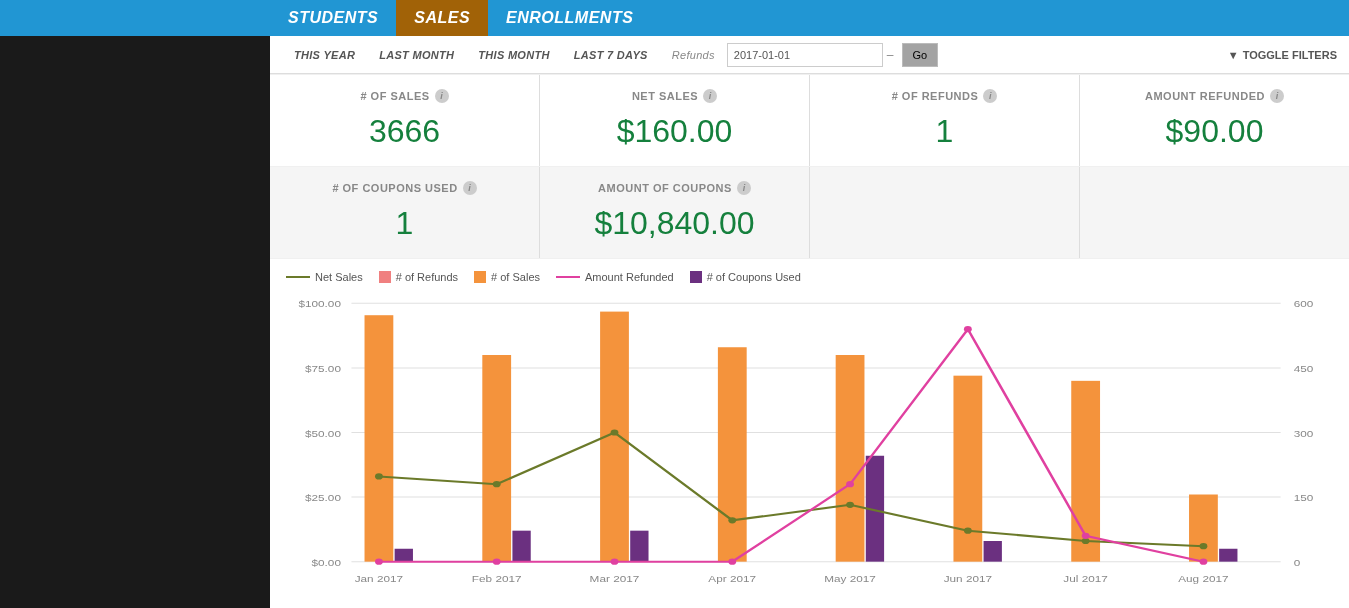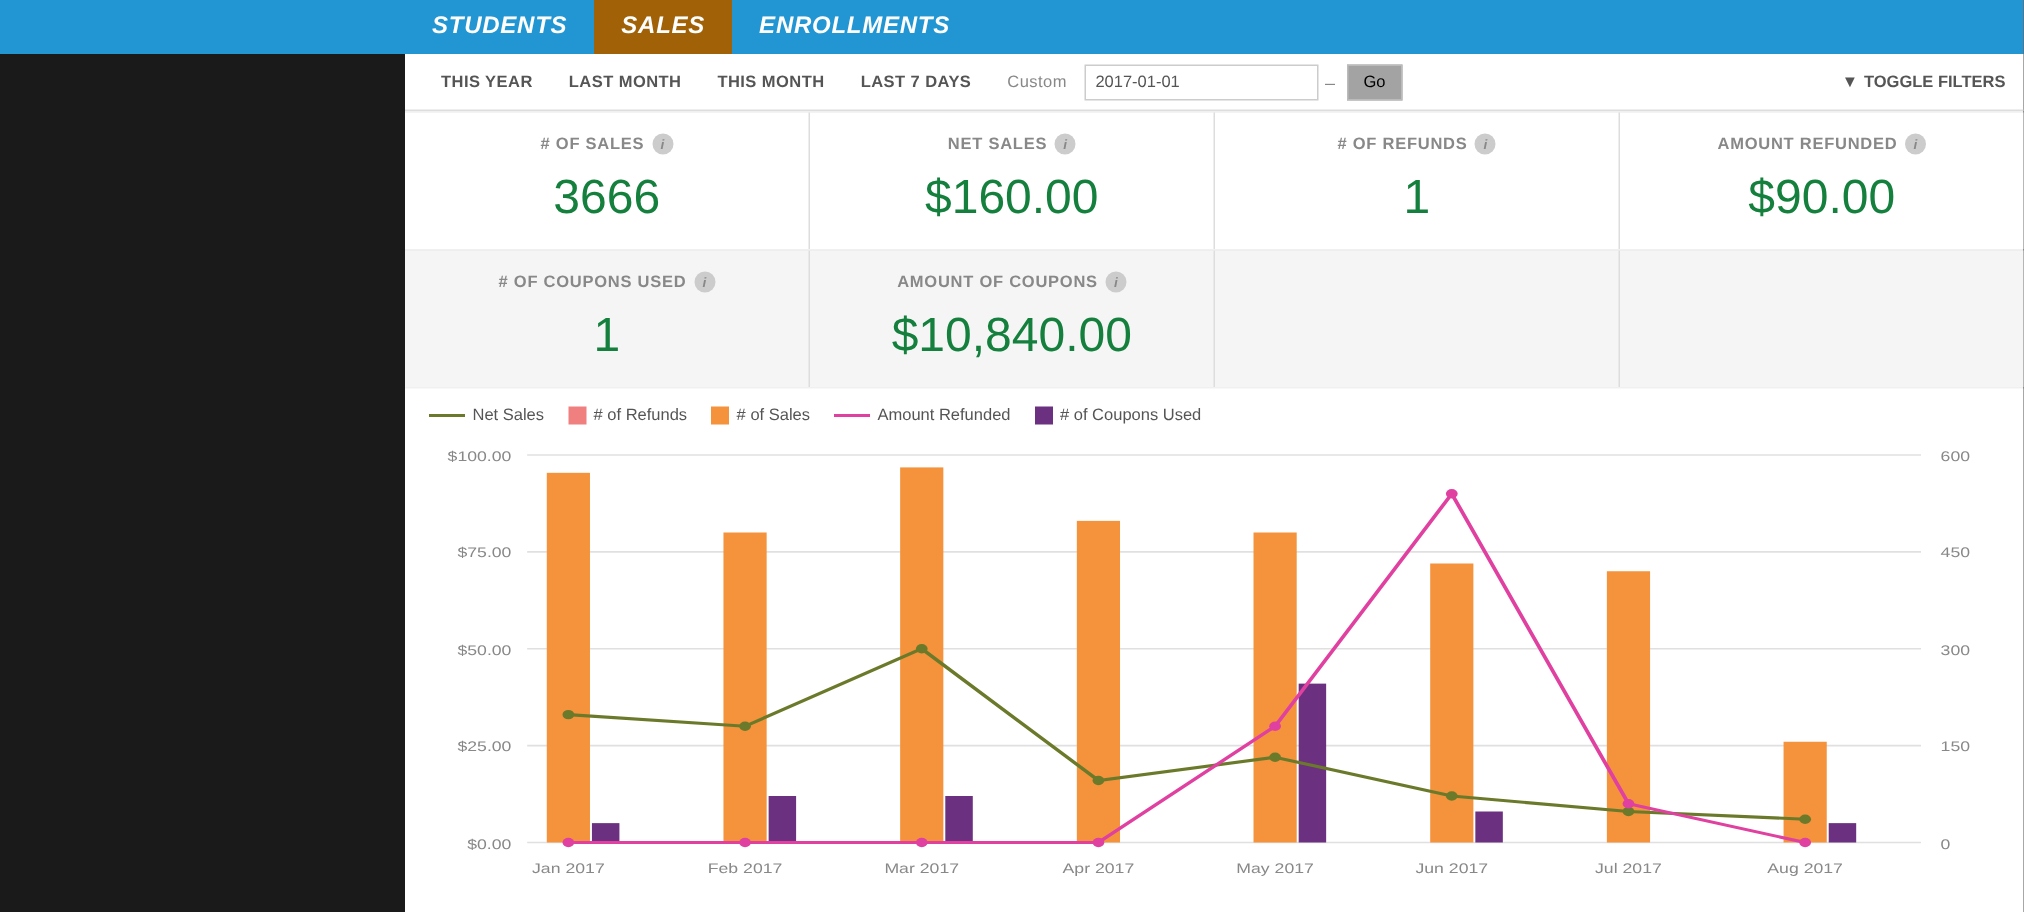--- a/index.html
+++ b/index.html
@@ -59,20 +59,21 @@
     .filter-btn {
       font-size: 11px;
       color: #555;
       padding: 4px 12px;
       cursor: pointer;
       border: none;
       background: none;
       height: 38px;
       font-weight: 600;
       letter-spacing: 0.3px;
+      font-style: italic;
     }
     .filter-btn.custom-label {
       color: #888;
       font-weight: normal;
     }
     .filter-date-input {
       border: 1px solid #ccc;
       padding: 3px 6px;
       font-size: 11px;
       height: 24px;
@@ -222,21 +223,21 @@
     <div class="top-nav-item">ENROLLMENTS</div>
   </div>
 
   <div class="content-area">
 
     <div class="filter-bar">
       <button class="filter-btn">THIS YEAR</button>
       <button class="filter-btn">LAST MONTH</button>
       <button class="filter-btn">THIS MONTH</button>
       <button class="filter-btn">LAST 7 DAYS</button>
-      <button class="filter-btn custom-label">Custom</button>
+      <button class="filter-btn custom-label">Refunds</button>
       <input class="filter-date-input" type="text" value="2017-01-01" style="">
       <span class="filter-dash">–</span>
       <button class="go-btn">Go</button>
       <button class="toggle-filters-btn">
         <span class="funnel-icon">▼</span>
         <span>TOGGLE FILTERS</span>
       </button>
     </div>
 
     <div class="stats-grid">

